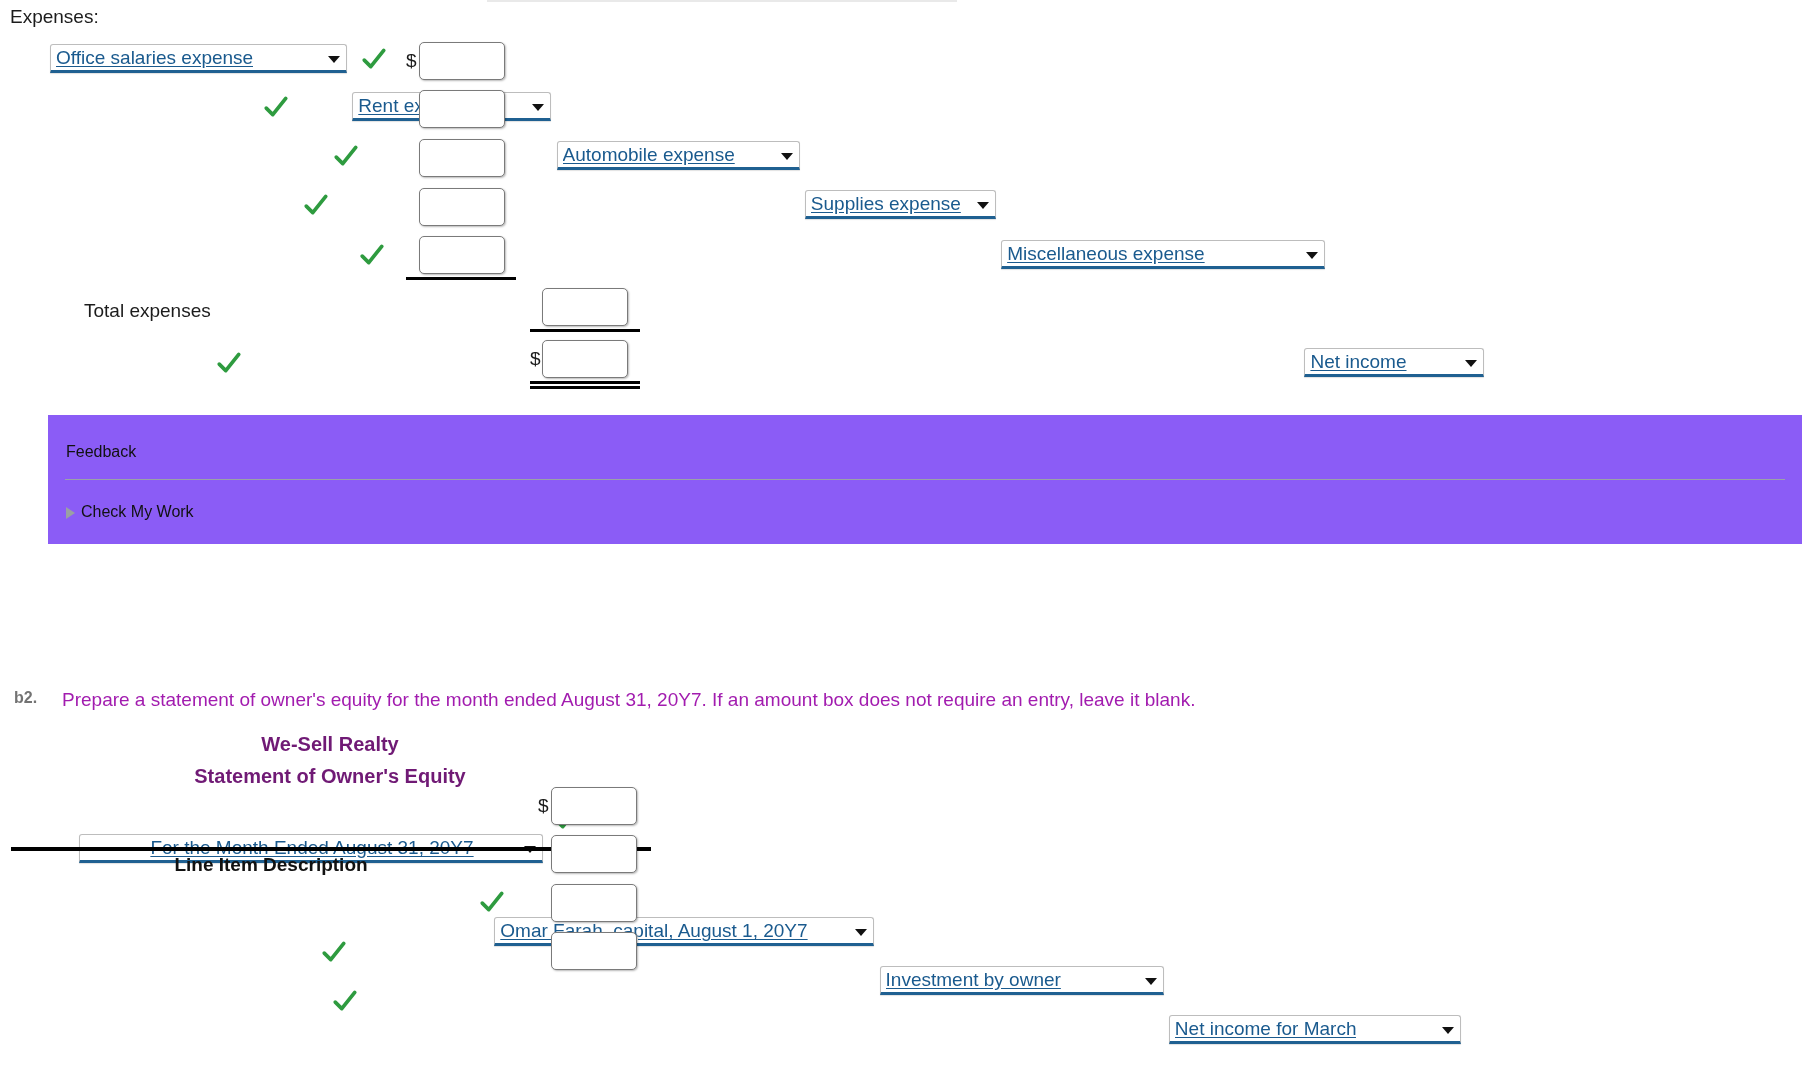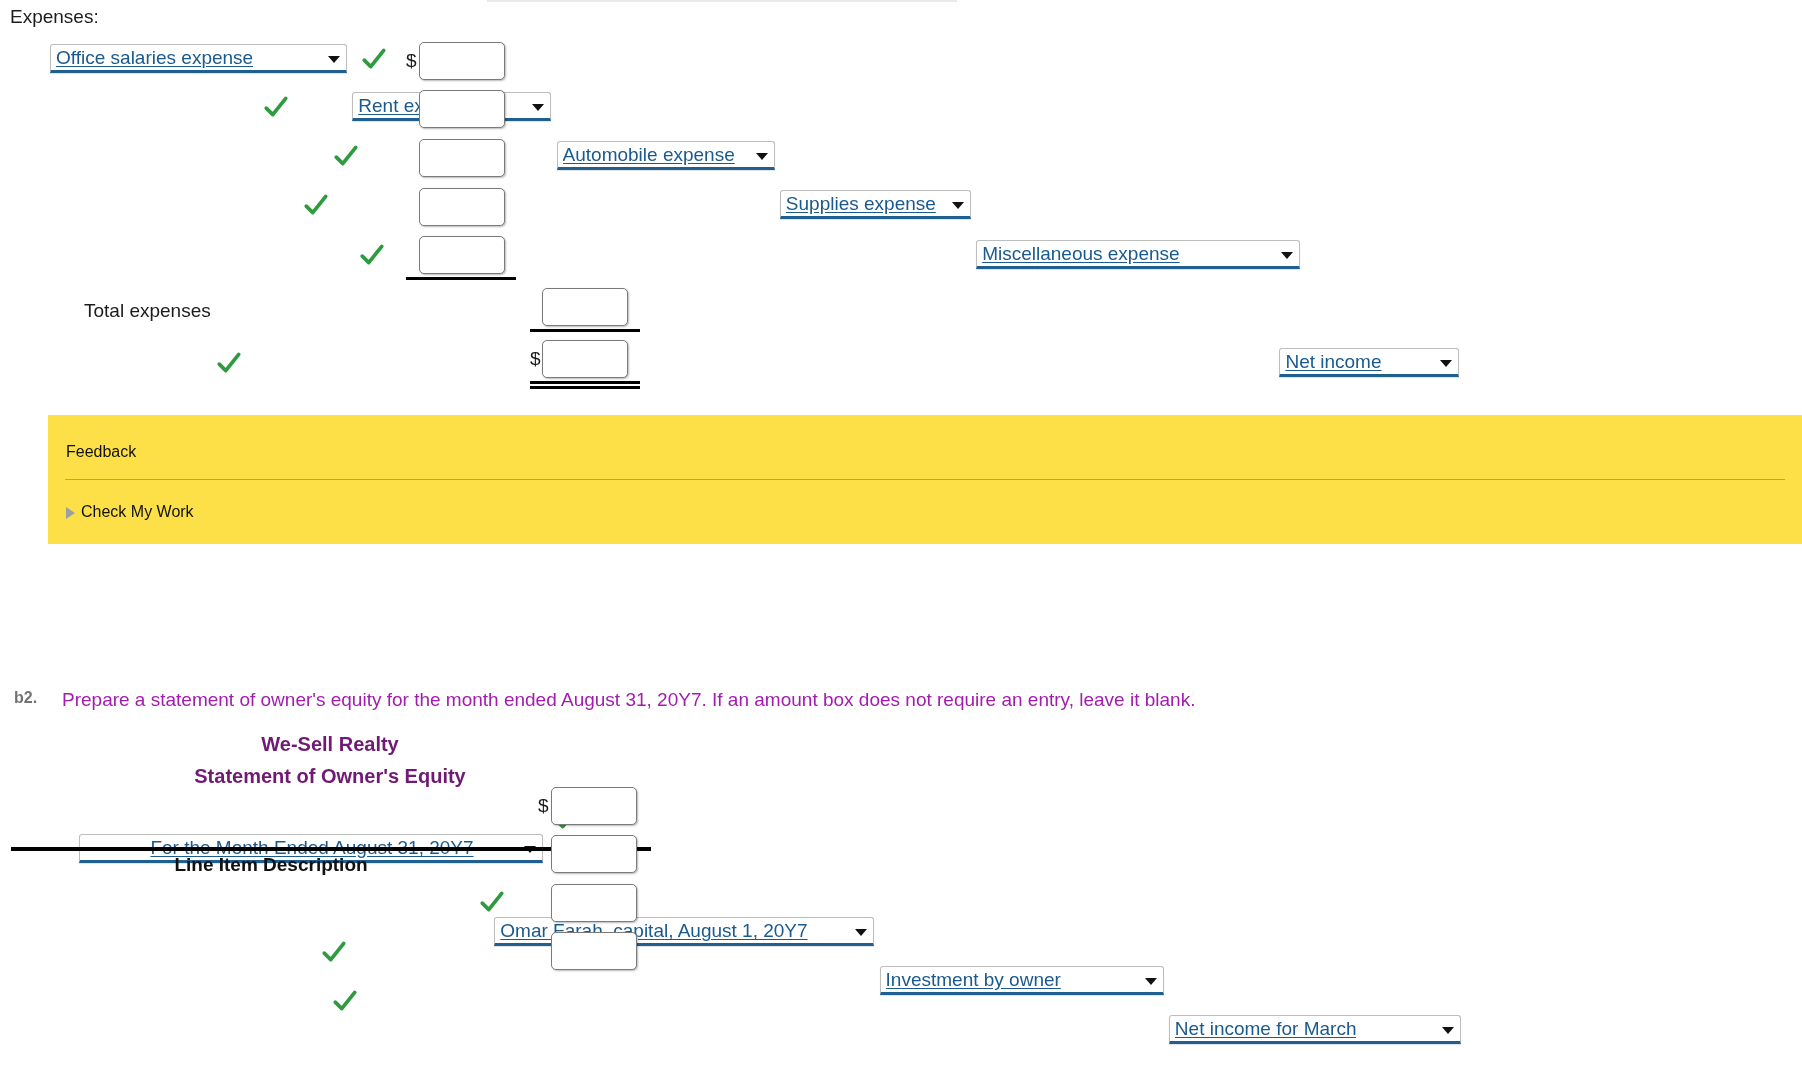--- a/index.html
+++ b/index.html
@@ -111,21 +111,21 @@
   .total-label {
     position: absolute;
     font-size: 19px;
     color: #1c1c1c;
     white-space: nowrap;
   }
 
   
   .feedback {
     position: absolute;
-    background: #fde047;
+    background: #8b5cf6;
   }
   .feedback-title {
     position: absolute;
     left: 18px; top: 28px;
     font-size: 16px;
     color: #111111;
     font-family: "Liberation Sans", sans-serif;
   }
   .feedback-divider {
     position: absolute;
@@ -216,21 +216,21 @@
     <span class="sel-arrow"></span>
   </div>
   <span class="check" style="left:263px; top:94px;">
     <svg viewBox="0 0 24 24">
         <path d="M3 13 L9 19 L21 4" stroke="#2e9b3f" stroke-width="3.4" fill="none" stroke-linecap="round" stroke-linejoin="round"></path>
       </svg>
   </span>
   <div class="amtbox" style="left:419px; top:90px;"></div>
 
   
-  <div class="sel" style="left:50px; top:141px; width:218px;">
+  <div class="sel" style="left:50px; top:141px; width:243px;">
     <span class="sel-text">Automobile expense</span>
     <span class="sel-arrow"></span>
   </div>
   <span class="check" style="left:333px; top:143px;">
     <svg viewBox="0 0 24 24">
         <path d="M3 13 L9 19 L21 4" stroke="#2e9b3f" stroke-width="3.4" fill="none" stroke-linecap="round" stroke-linejoin="round"></path>
       </svg>
   </span>
   <div class="amtbox" style="left:419px; top:139px;"></div>
 

